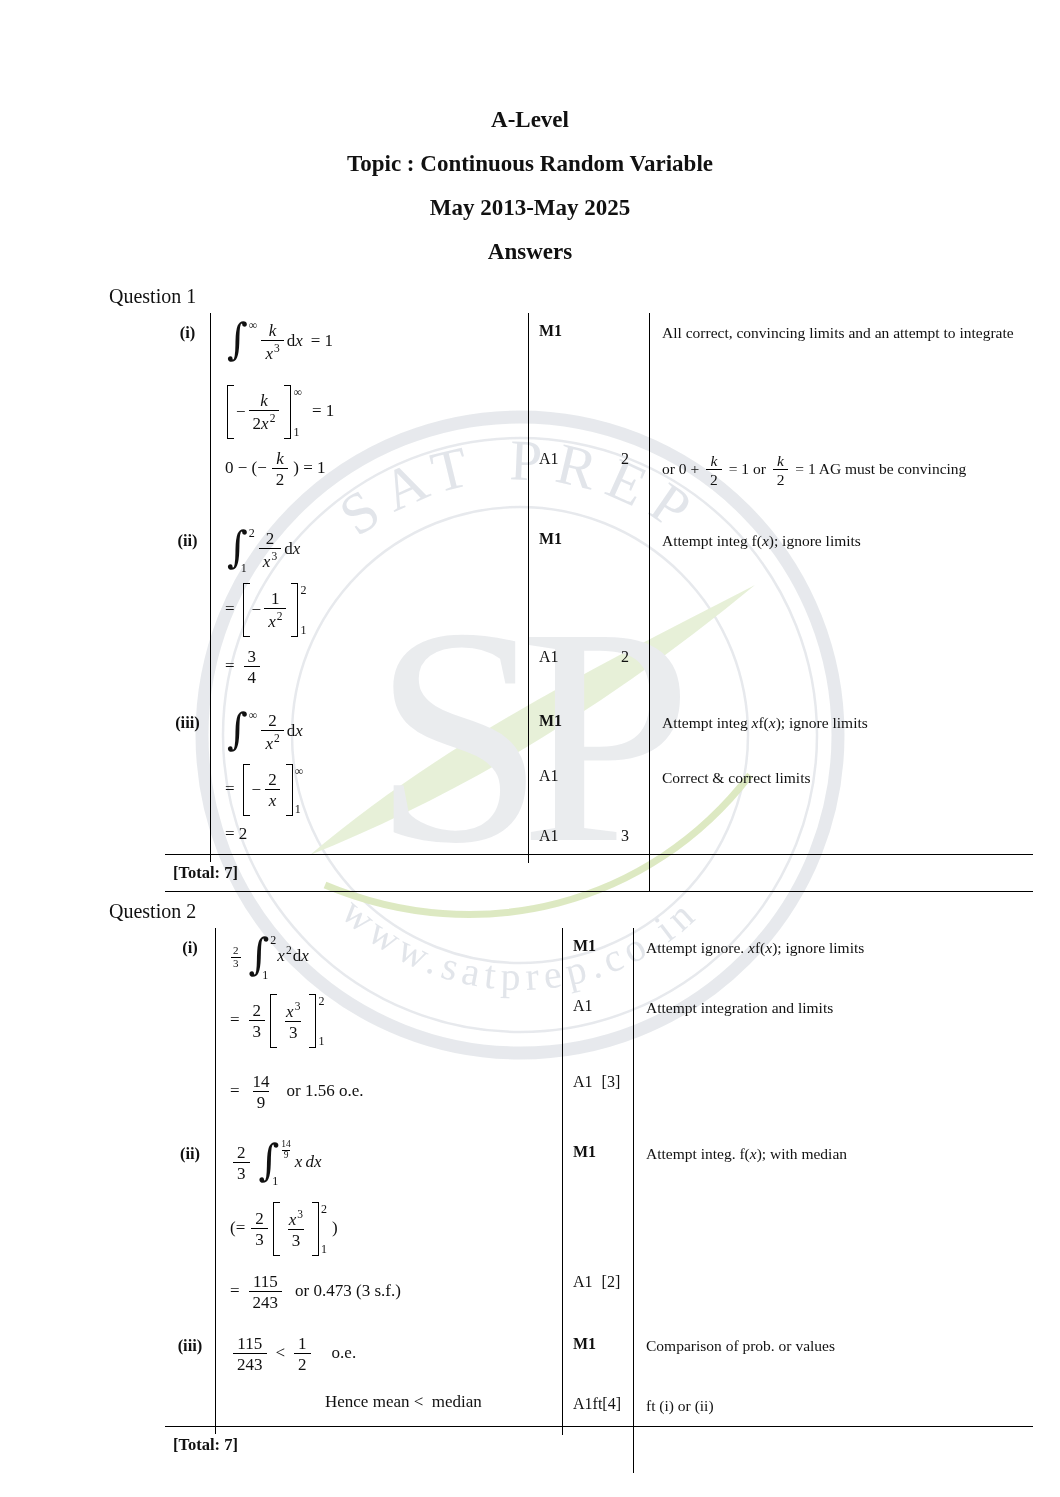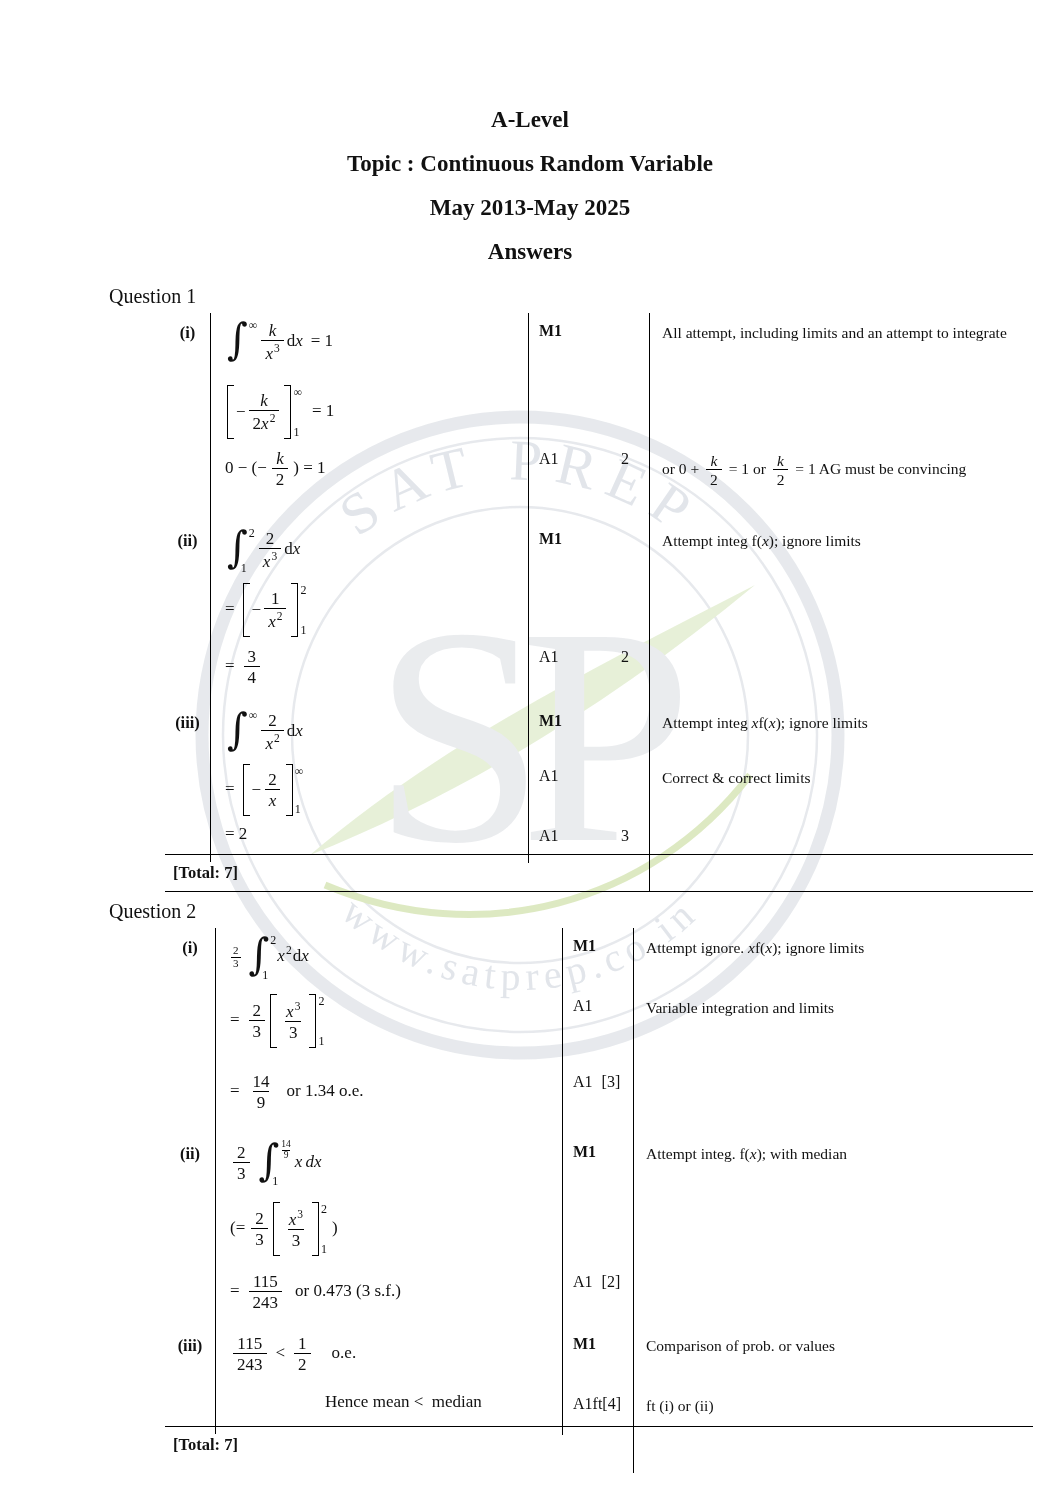--- a/index.html
+++ b/index.html
@@ -90,21 +90,21 @@
               <span class="isup"><span class="t">∞</span></span>
               <span class="isub"></span>
             </span>
           </span><span class="frac">
             <span class="num"><span class="i">k</span></span>
             <span class="den"><span class="i">x</span><span class="s">3</span></span>
           </span><span class="t">d</span><span class="i">x</span><span class="gap" style="width: 8px;"></span><span class="t">= 1</span></div>
         <div class="cell mk">
           <span class="mark mb">M1</span>
         </div>
-        <div class="cell cm"><span class="t">All attempt, including limits and an attempt to integrate</span></div>
+        <div class="cell cm"><span class="t">All correct, convincing limits and an attempt to integrate</span></div>
       </div>
       <div class="row" style="min-height: 58px;">
         <div class="cell lb"></div>
         <div class="cell ct"><span class="br">
             <span class="brl"></span>
             <span class="brin">
               <span class="t">−</span>
               <span class="frac">
                 <span class="num"><span class="i">k</span></span>
                 <span class="den"><span class="t">2</span><span class="i">x</span><span class="s">2</span></span>
@@ -278,28 +278,28 @@
             </span>
             <span class="brr"></span>
             <span class="blim">
               <span class="bsup">2</span>
               <span class="bsub">1</span>
             </span>
           </span></div>
         <div class="cell mk">
           <span class="mark">A1</span>
         </div>
-        <div class="cell cm"><span class="t">Variable integration and limits</span></div>
+        <div class="cell cm"><span class="t">Attempt integration and limits</span></div>
       </div>
       <div class="row" style="min-height: 70px;">
         <div class="cell lb"></div>
         <div class="cell ct"><span class="t">=</span><span class="gap" style="width: 6px;"></span><span class="frac">
             <span class="num"><span class="t">14</span></span>
             <span class="den"><span class="t">9</span></span>
-          </span><span class="gap" style="width: 10px;"></span><span class="t">or 1.34 o.e.</span></div>
+          </span><span class="gap" style="width: 10px;"></span><span class="t">or 1.56 o.e.</span></div>
         <div class="cell mk">
           <span class="mark">A1</span>
           <span class="score">[3]</span>
         </div>
         <div class="cell cm"></div>
       </div>
       <div class="row" style="min-height: 62px;">
         <div class="cell lb">(ii)</div>
         <div class="cell ct"><span class="frac">
             <span class="num"><span class="t">2</span></span>

